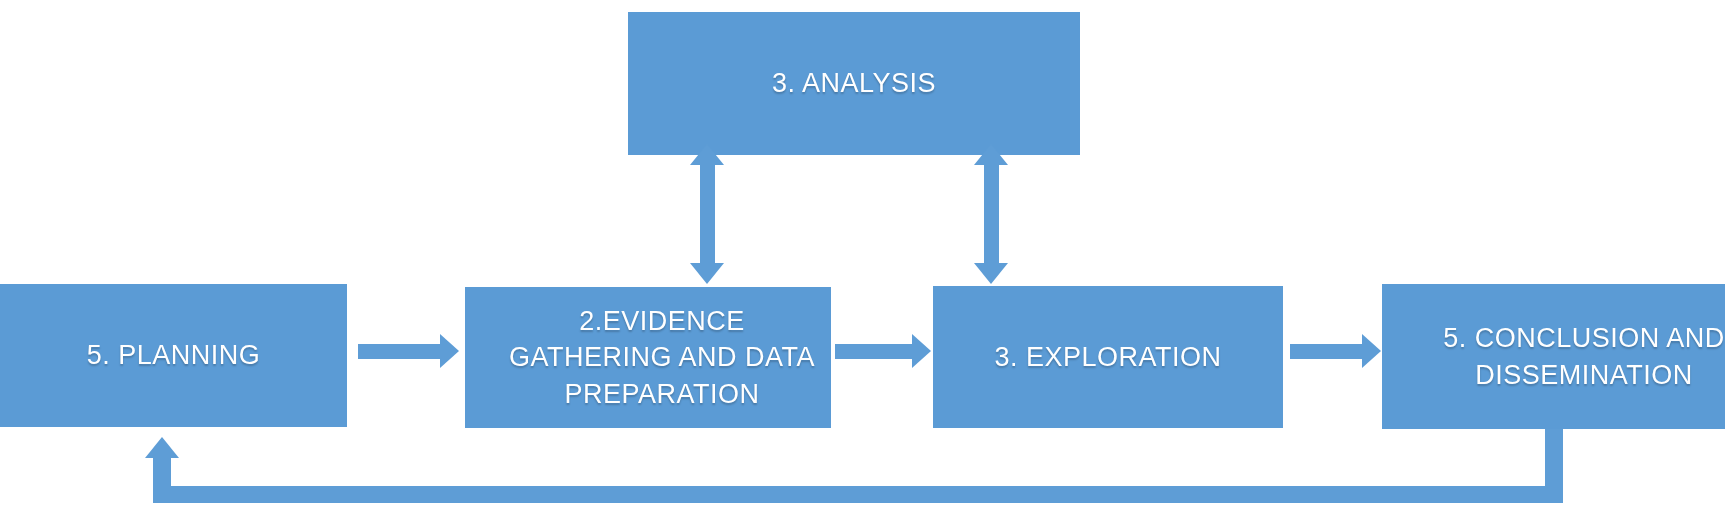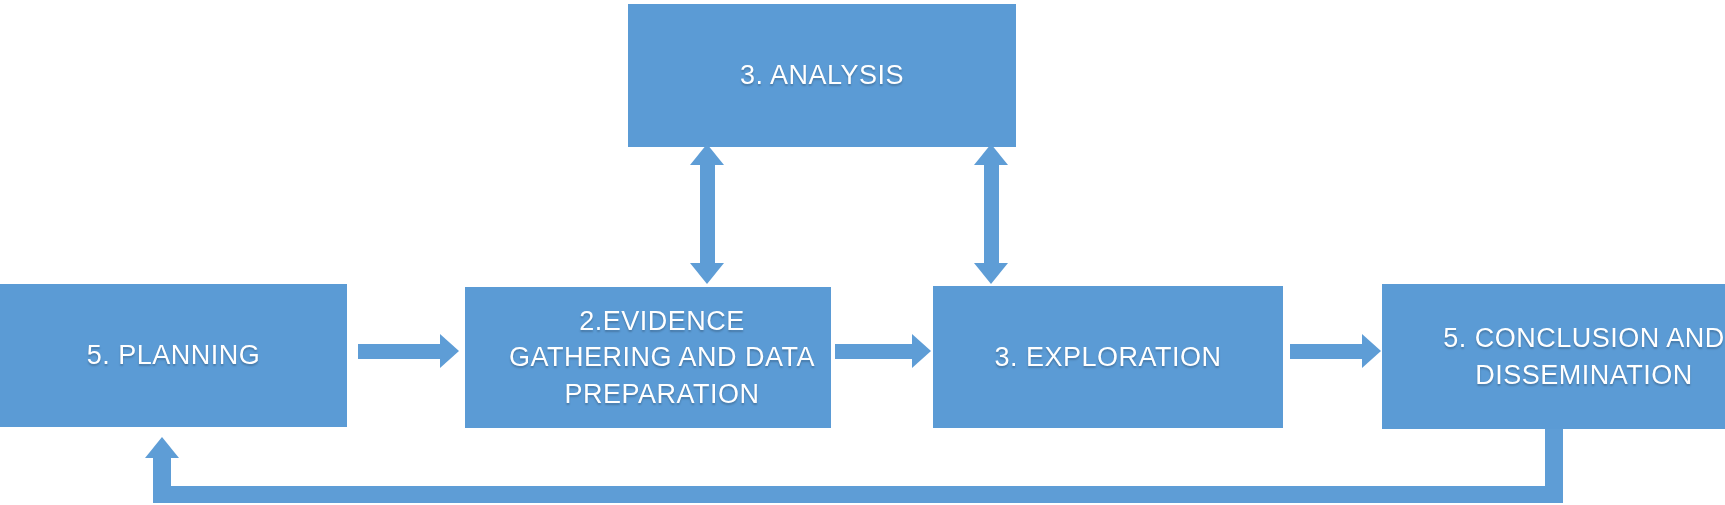--- a/index.html
+++ b/index.html
@@ -25,21 +25,21 @@
     text-align: center;
     font-size: 27px;
     line-height: 1.35;
     letter-spacing: 0.5px;
     text-shadow: 0 2px 2px rgba(0,0,0,0.22);
     padding: 0 6px;
     box-sizing: border-box;
   }
   .node-planning    { left: 0;      top: 284px; width: 347px; height: 143px; }
   .node-evidence    { left: 465px;  top: 287px; width: 366px; height: 141px; padding-left: 34px; }
-  .node-analysis    { left: 628px;  top: 4px;     width: 388px; height: 143px; }
+  .node-analysis    { left: 628px;  top: 12px;     width: 452px; height: 143px; }
   .node-exploration { left: 933px;  top: 286px; width: 350px; height: 142px; }
   .node-conclusion  { left: 1382px; top: 284px; width: 404px; height: 145px; }
 
   .bar {
     position: absolute;
     background: var(--arrow-fill, #5E9DD6);
   }
   .tri {
     position: absolute;
     width: 0;

